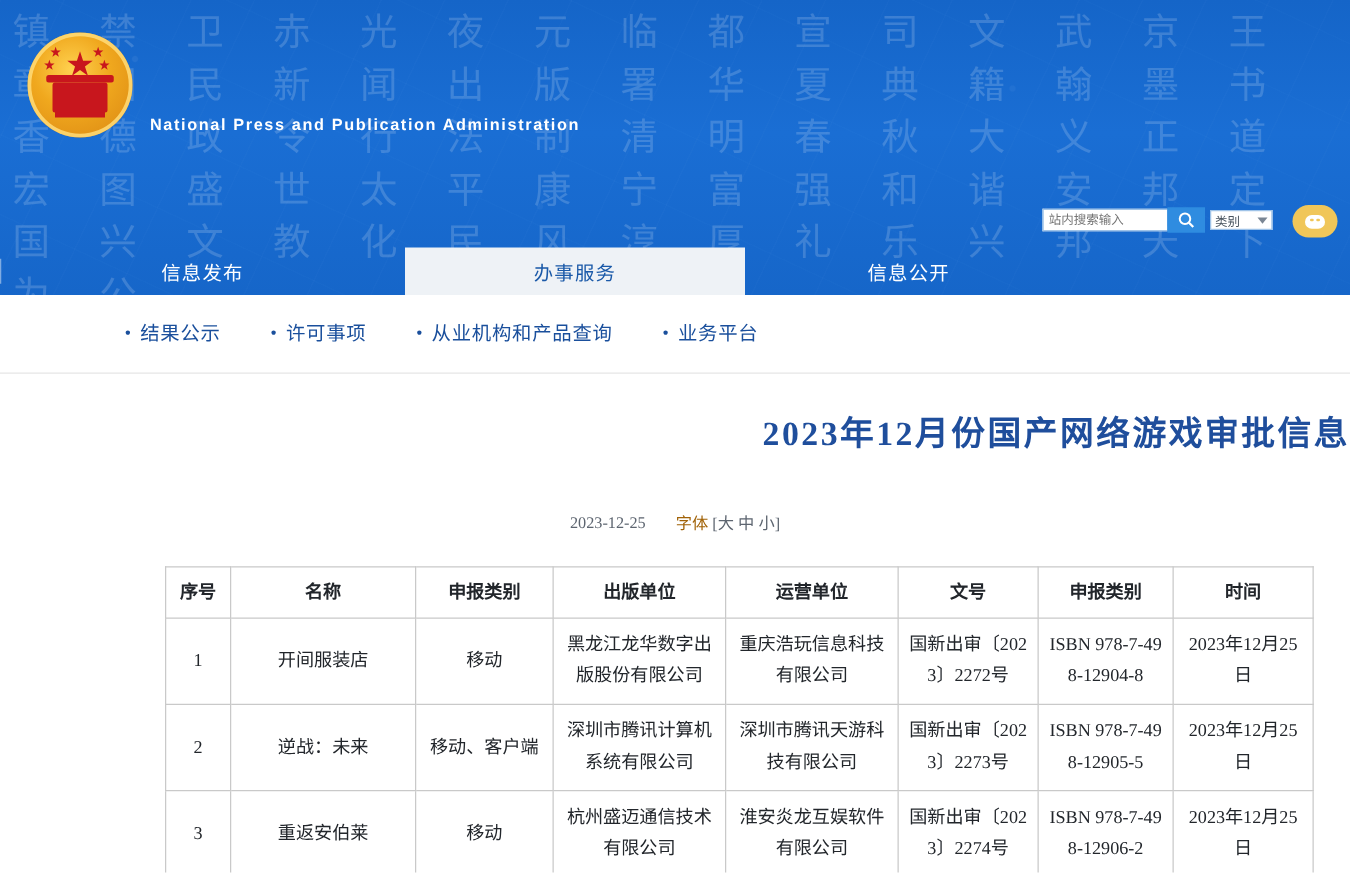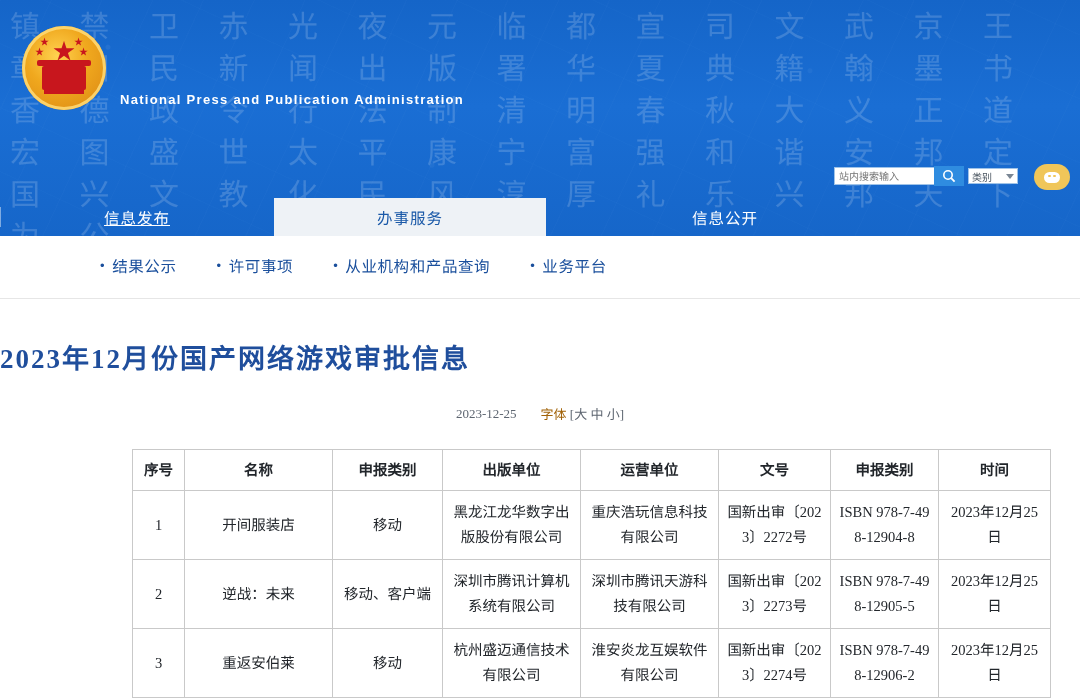--- a/index.html
+++ b/index.html
@@ -236,27 +236,27 @@
     content: "";
     position: absolute;
     left: 0; top: 9px;
     width: 1px; height: 20px;
     background: rgba(255,255,255,0.45);
   }
   .home-icon {
     margin-right: 9px;
     display: inline-block;
   }
-  .nav-item.w1 { width: 274px; text-decoration: underline; }
+  .nav-item.w1 { width: 324px; }
   .nav-item.active {
     background: #eef2f6;
     color: #1a59a8;
     width: 272px;
   }
-  .nav-item.last { width: 262px; margin-left: 48px; }
+  .nav-item.last { width: 262px; }
 
   
   .subnav-band {
     position: relative;
     width: 1080px;
     height: 62px;
     background: #ffffff;
     border-bottom: 1px solid #e6e6e6;
   }
   .subnav {
@@ -276,34 +276,34 @@
     align-items: center;
   }
   .subnav-item .bullet {
     color: #1a4f9c;
     margin-right: 7px;
     font-size: 13px;
   }
 
   
   .page-title {
-    text-align: left;
+    text-align: right;
     font-family: "Liberation Serif", serif;
     font-size: 27px;
     color: #1f4e9c;
     font-weight: bold;
     letter-spacing: 2px;
-    margin-top: 38px;
+    margin-top: 26px;
   }
   .meta-row {
     display: flex;
     align-items: center;
     justify-content: center;
     gap: 24px;
-    margin-top: 28px;
+    margin-top: 44px;
     font-size: 13px;
     color: #5d6570;
     font-family: "Liberation Serif", serif;
   }
   .meta-row .fs-label { color: #a16207; }
   .meta-row .fs-opt { cursor: pointer; }
 
   
   .table-wrap {
     margin: 26px auto 12px;

